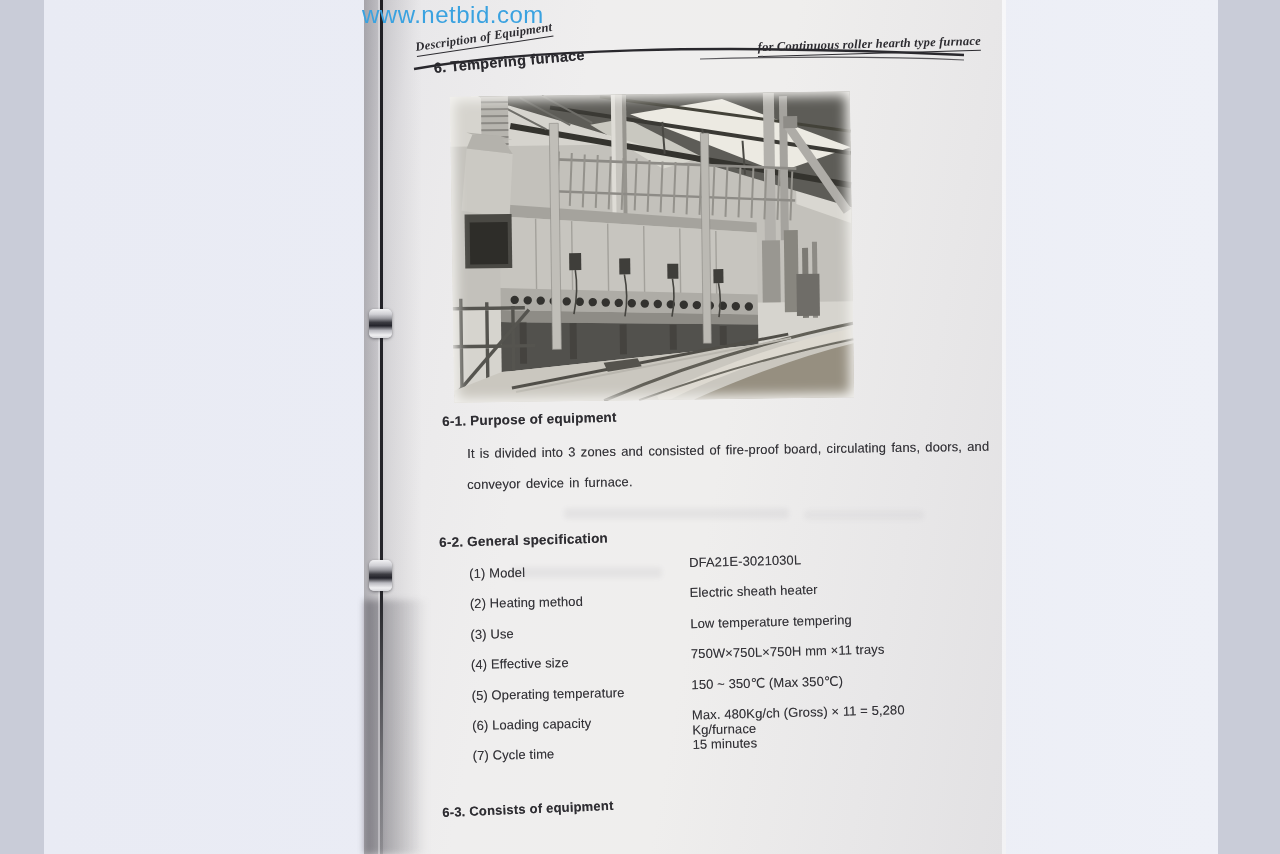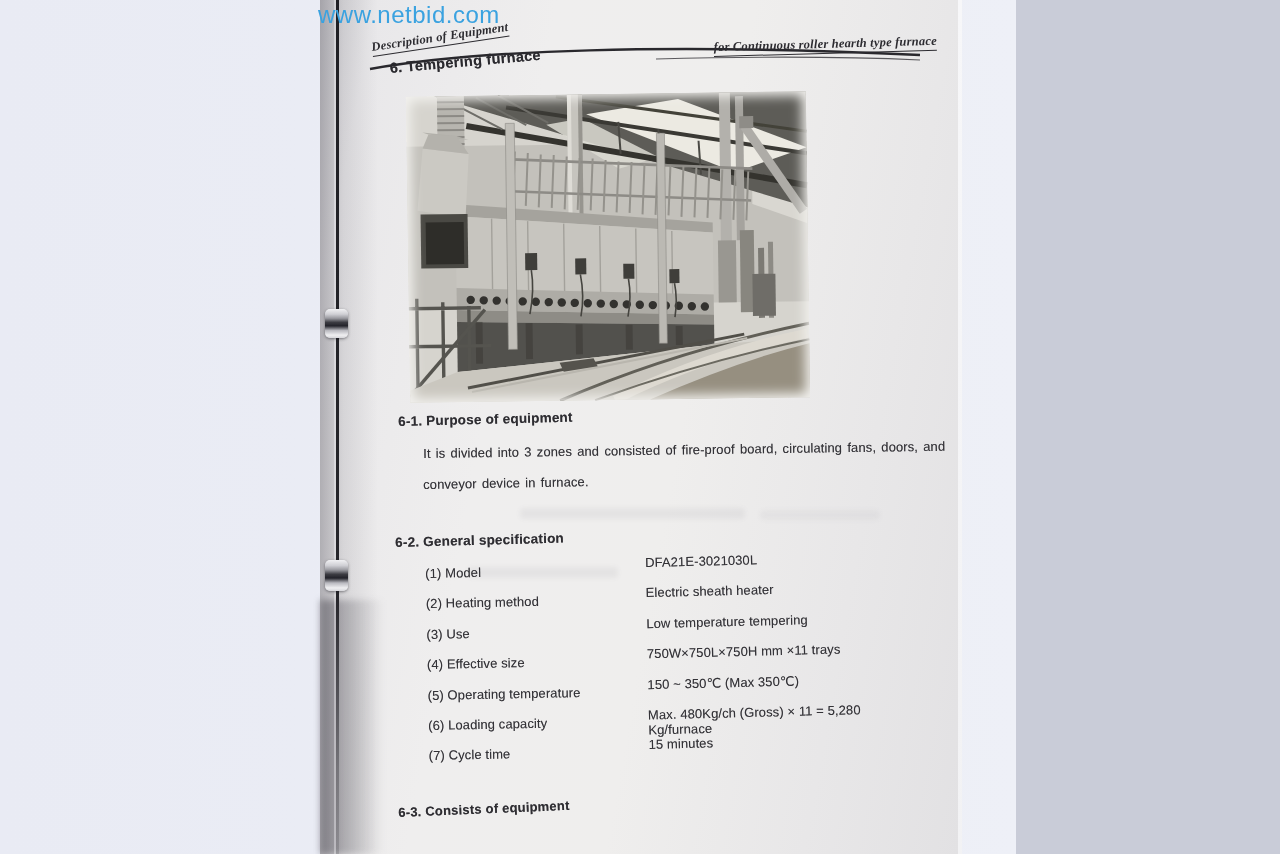--- a/index.html
+++ b/index.html
@@ -1,19 +1,20 @@
 <!DOCTYPE html>
 <html><head>
 <meta charset="utf-8">
 <style>
   html,body{margin:0;padding:0;background:#c9ccd8;}
   #canvas{
-    position:relative;width:1016px;height:854px;overflow:hidden;
+    position:relative;width:1174px;height:854px;overflow:hidden;
     font-family:"Liberation Sans","DejaVu Sans",sans-serif;
     background:linear-gradient(90deg,#e9ebf4 0%,#ebedf5 60%,#eef0f7 100%);
+    margin-left:44px;
   }
   
   .page{
     position:absolute;left:320px;top:0;width:641px;height:854px;
     background:linear-gradient(100deg,#d9d8db 0%,#e9e8ea 7%,#efeeee 30%,#efeeed 55%,#e8e7e8 80%,#e2e1e3 100%);
   }
   .page-edge-highlight{position:absolute;left:958px;top:0;width:4px;height:854px;background:linear-gradient(180deg,#f7f7f9,#f2f2f4);}
   .gutter-shadow{
     position:absolute;left:320px;top:0;width:58px;height:854px;
     background:linear-gradient(to right,rgba(88,86,96,.40),rgba(88,86,96,.14) 40%,rgba(88,86,96,0) 100%);

